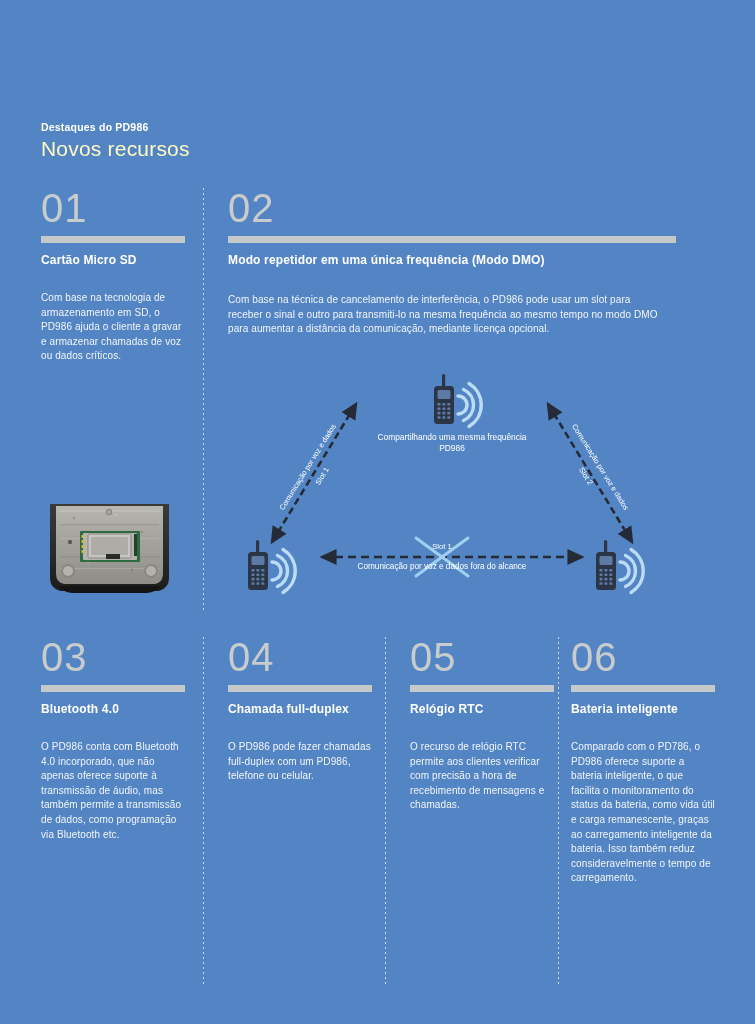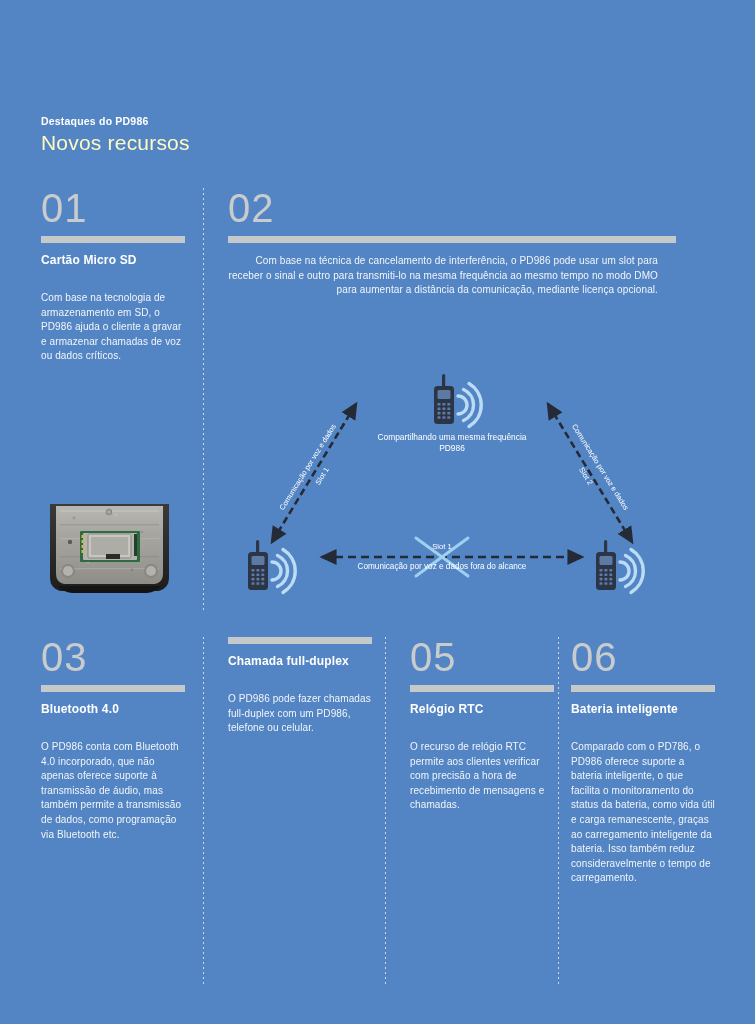--- a/index.html
+++ b/index.html
@@ -23,21 +23,21 @@
     left: 41px;
     top: 108px;
     width: 600px;
   }
   .eyebrow {
     font-size: 10.5px;
     font-weight: bold;
     letter-spacing: .2px;
     color: #ffffff;
     line-height: 14px;
-    margin: 6px 0 2px 0;
+    margin: 12px 0 2px 0;
   }
   .page-title {
     font-size: 21px;
     font-weight: 300;
     letter-spacing: .2px;
     color: #fef9c3;
     line-height: 26px;
     margin: 0;
   }
 
@@ -83,21 +83,21 @@
     background-image: linear-gradient(to bottom, #cfd8e4 0 2px, rgba(0,0,0,0) 2px 5px);
     background-size: 1px 5px;
     background-repeat: repeat-y;
   }
 
   
   #f01 { left: 41px;  top: 188px; width: 144px; }
   #f02 { left: 228px; top: 188px; width: 448px; }
   #f01 .num, #f02 .num { }
   #f02 .head { margin-bottom: 26px; }
-  #f02 .body { max-width: 430px; text-align: right; }
+  #f02 .body { max-width: 430px; }
 
   
   .sd-photo {
     position: absolute;
     left: 44px;
     top: 498px;
     width: 131px;
     height: 101px;
   }
 
@@ -194,20 +194,21 @@
     <circle cx="107" cy="73" r="7" fill="#89877f"></circle>
     <circle cx="107" cy="73" r="5" fill="#b4b2ac"></circle>
 
     <path d="M14 88 h103 q-5 6 -14 7 h-75 q-9 -1 -14 -7 z" fill="#141414"></path>
   </svg>
 </div>
 
 <div class="feature" id="f02">
   <div class="num">02</div>
   <div class="rule"></div>
+  <div class="head">Modo repetidor em uma única frequência (Modo DMO)</div>
   <p class="body">Com base na técnica de cancelamento de interferência, o PD986 pode usar um slot para receber o sinal e outro para transmiti-lo na mesma frequência ao mesmo tempo no modo DMO para aumentar a distância da comunicação, mediante licença opcional.</p>
 </div>
 
 <div class="diagram">
   <svg width="448" height="255" viewBox="0 0 448 255" xmlns="http://www.w3.org/2000/svg">
     <defs>
 
       <g id="radio">
 
         <rect x="14" y="0" width="3.2" height="13" rx="1.5" fill="#2c3546"></rect>
@@ -287,20 +288,21 @@
 </div>
 
 <div class="feature" id="f03">
   <div class="num">03</div>
   <div class="rule"></div>
   <div class="head">Bluetooth 4.0</div>
   <p class="body">O PD986 conta com Bluetooth 4.0 incorporado, que não apenas oferece suporte à transmissão de áudio, mas também permite a transmissão de dados, como programação via Bluetooth etc.</p>
 </div>
 
 <div class="feature" id="f04">
+  <div class="num">04</div>
   <div class="rule"></div>
   <div class="head">Chamada full-duplex</div>
   <p class="body">O PD986 pode fazer chamadas full-duplex com um PD986, telefone ou celular.</p>
 </div>
 
 <div class="feature" id="f05">
   <div class="num">05</div>
   <div class="rule"></div>
   <div class="head">Relógio RTC</div>
   <p class="body">O recurso de relógio RTC permite aos clientes verificar com precisão a hora de recebimento de mensagens e chamadas.</p>

